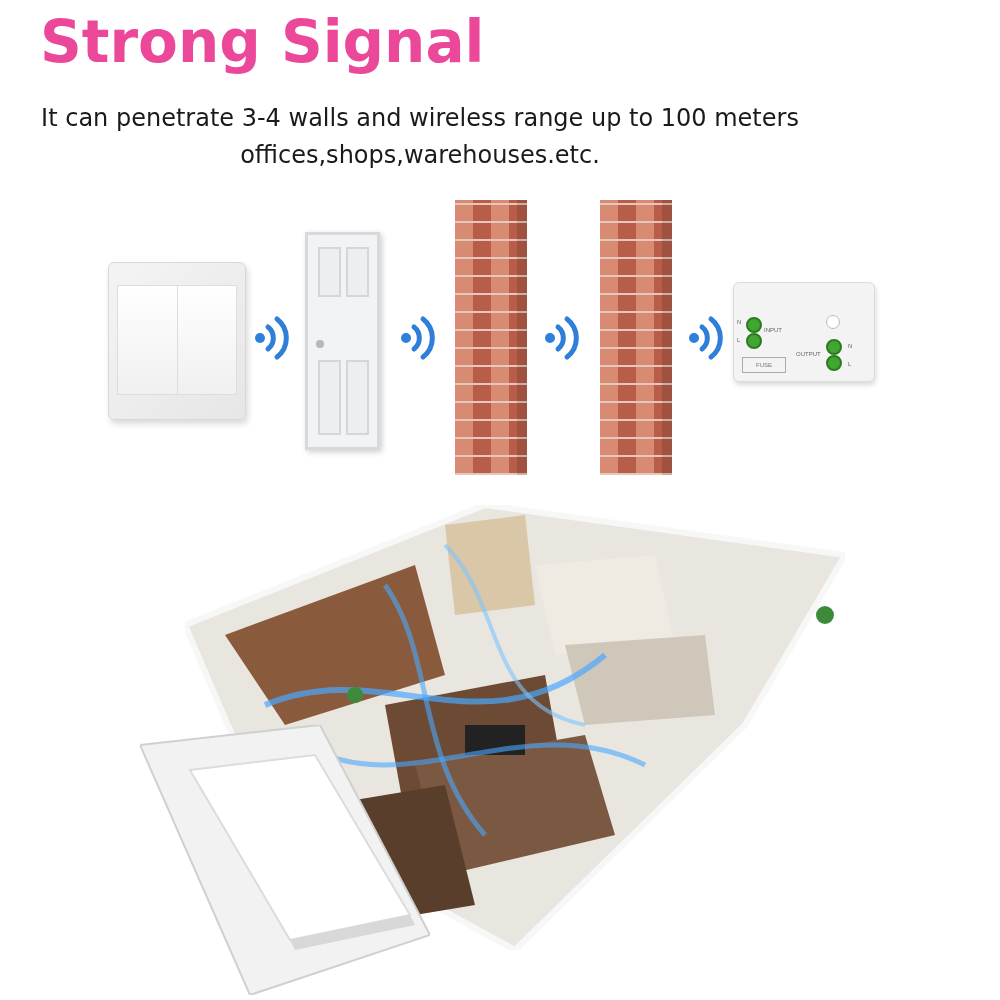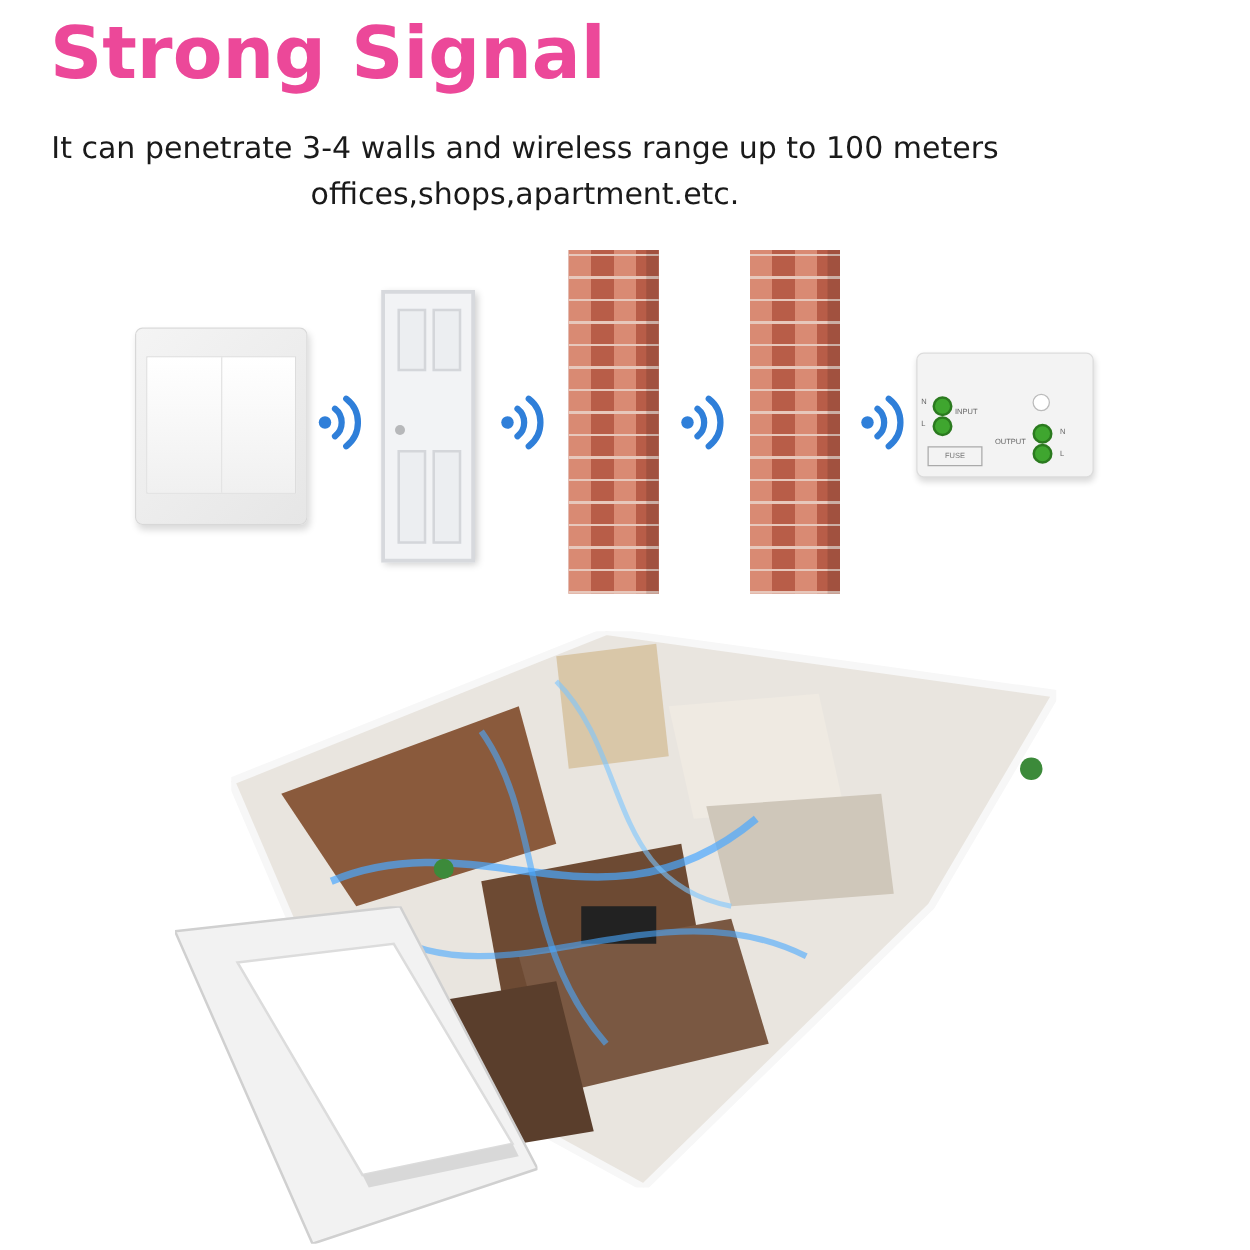--- a/index.html
+++ b/index.html
@@ -29,21 +29,21 @@
   .receiver .fuse { position: absolute; left: 8px; top: 74px; width: 44px; height: 16px; border: 1px solid #aaa; font-size: 6px; text-align: center; line-height: 14px; color: #777; }
   .floor { left: 185px; top: 505px; width: 660px; height: 445px; }
   .bigswitch { left: 140px; top: 725px; width: 290px; height: 270px; }
 </style>
 </head>
 <body>
 
 <div class="title">Strong Signal</div>
 <div class="desc">
   <p>It can penetrate 3-4 walls and wireless range up to 100 meters</p>
-  <p>offices,shops,apartment.etc.</p>
+  <p>offices,shops,warehouses.etc.</p>
 </div>
 
 <div class="abs switch">
   <div class="plate">
       <div class="rock"></div>
       <div class="rock"></div>
     </div>
 </div>
 
 <svg class="abs wifi" style="left:252px;top:313px" viewBox="0 0 40 50">

